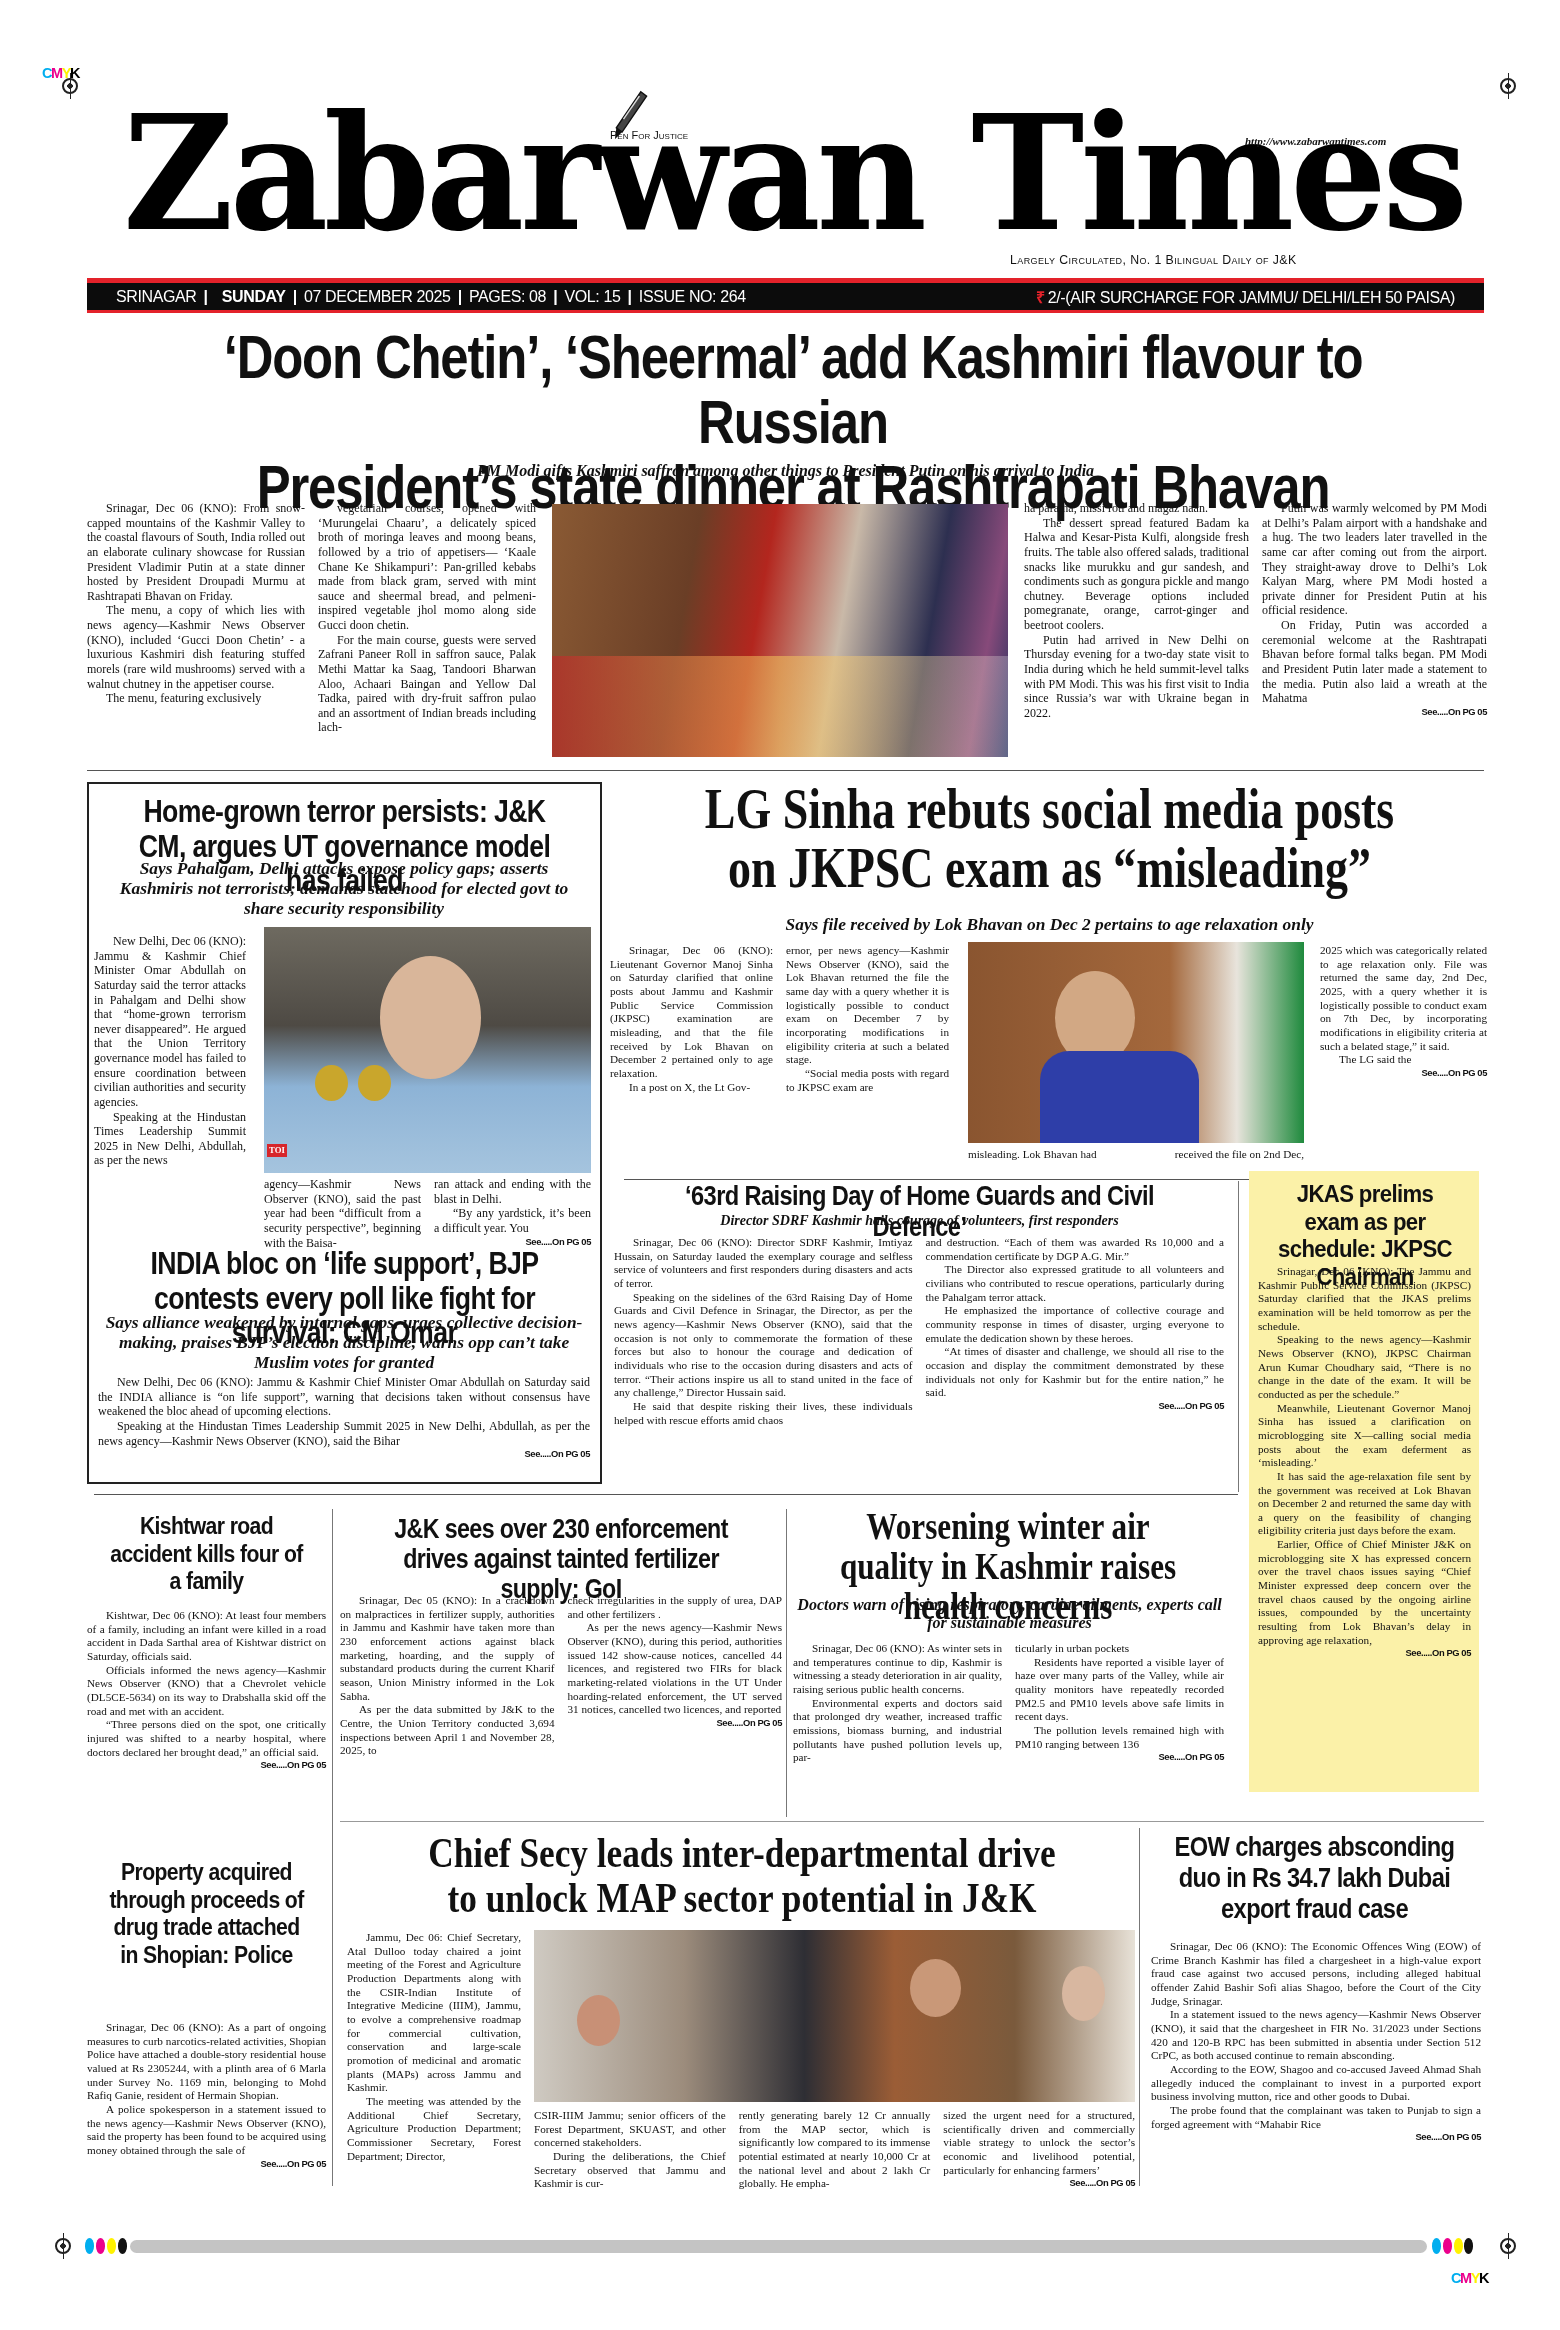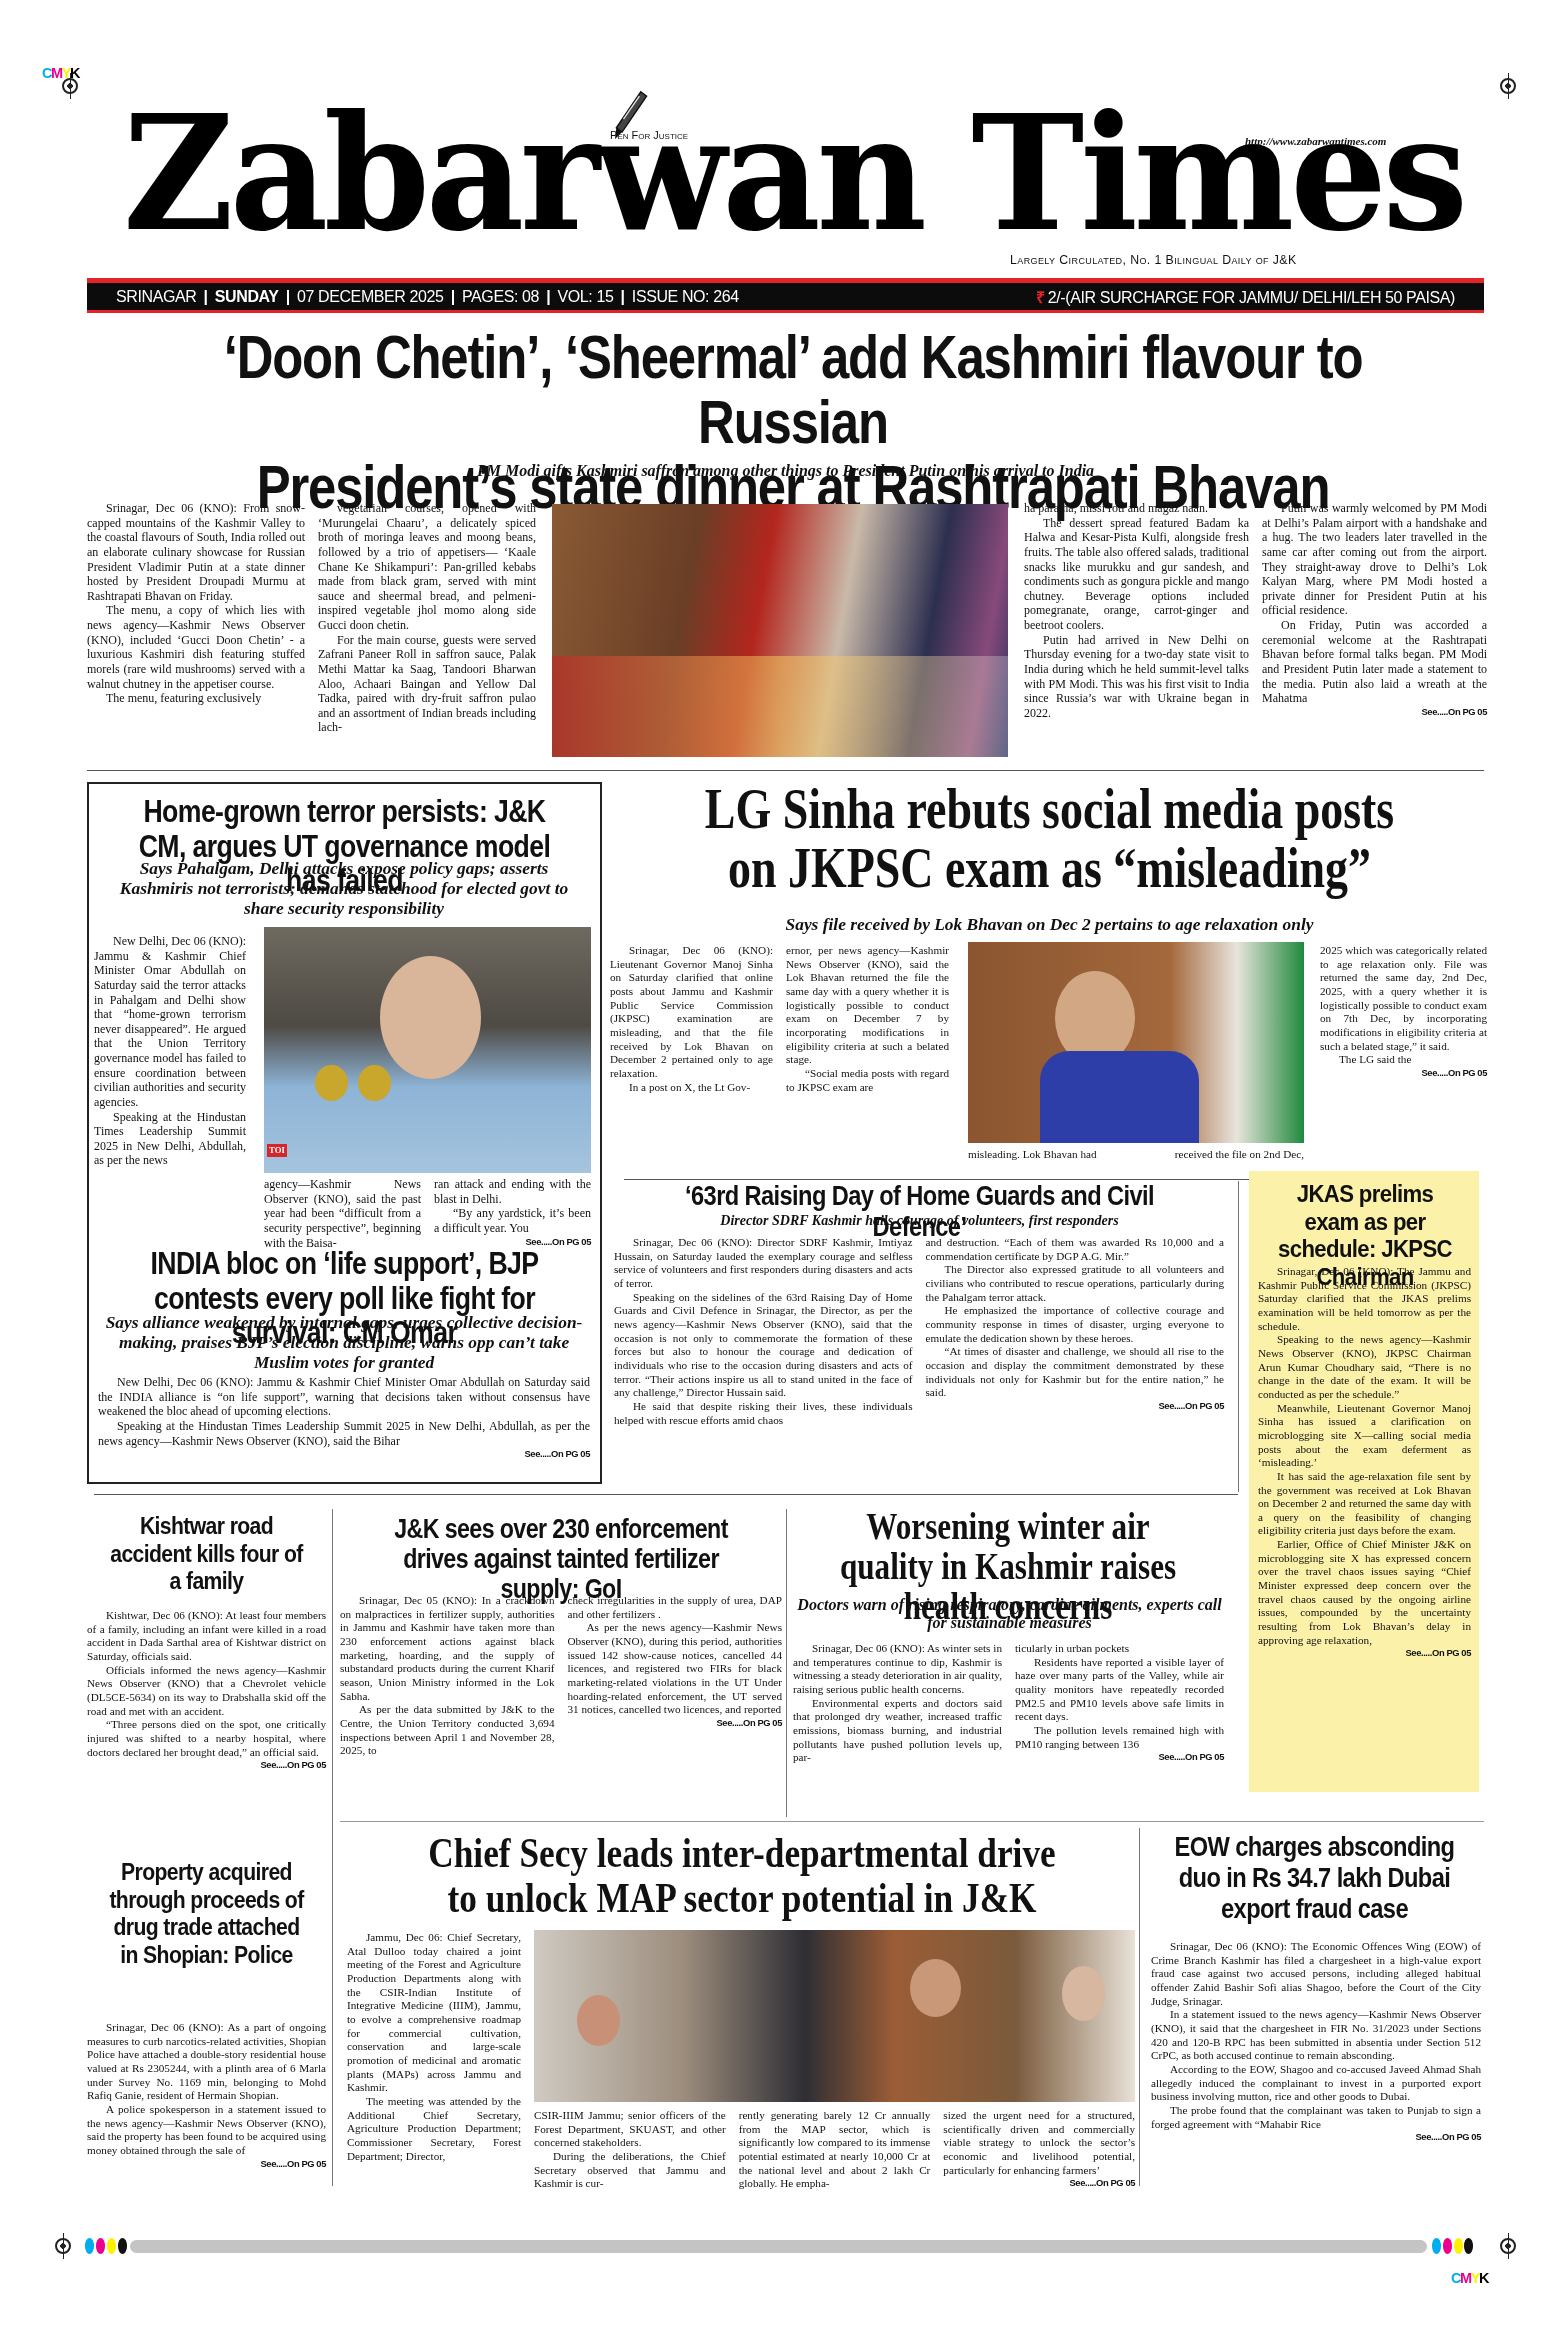--- a/index.html
+++ b/index.html
@@ -15,21 +15,21 @@
 
   
   .mast-title { position: absolute; left: 123px; top: 94px; font-family: "DejaVu Serif", serif; font-weight: bold; font-size: 152px; letter-spacing: -4.3px; line-height: 1; transform: scaleY(1.05); transform-origin: top left; color: #000; }
   .pen-icon { position: absolute; left: 612px; top: 90px; width: 36px; height: 51px; }
   .pen-motto { position: absolute; left: 610px; top: 129px; font-family: "Liberation Sans", sans-serif; font-size: 11px; font-variant: small-caps; }
   .mast-url { position: absolute; left: 1245px; top: 135px; font-family: "Liberation Serif", serif; font-style: italic; font-weight: bold; font-size: 11px; }
   .mast-tagline { position: absolute; left: 1010px; top: 253px; font-family: "Liberation Sans", sans-serif; font-size: 12.3px; font-variant: small-caps; letter-spacing: 0.4px; }
 
   .dateline-bar { position: absolute; left: 87px; top: 278px; width: 1397px; height: 35px; background: #0c0c0c; border-top: 5px solid #e3222a; border-bottom: 3.6px solid #e3222a; display: flex; align-items: center; padding: 0 29px; font-family: "Liberation Sans", sans-serif; font-size: 16px; color: #fff; letter-spacing: -0.4px; }
   .dateline-bar .sep { margin: 0 7.2px; font-weight: bold; }
-  .dateline-bar .bold { font-weight: bold; }
+  .dateline-bar .bold { font-weight: bold; margin-left: 7px; }
   .dateline-bar .price { margin-left: auto; }
   .dateline-bar .rupee { color: #e3222a; font-weight: bold; margin-right: 2.9px; }
 
   
   .hl-condensed { font-family: "Liberation Sans", sans-serif; font-weight: bold; letter-spacing: -1.4px; transform: scaleX(0.82); transform-origin: center top; line-height: 1.05; text-align: center; }
   .hl-serif { font-family: "Liberation Serif", serif; font-weight: bold; text-align: center; line-height: 1.05; transform: scaleX(0.82); transform-origin: center top; }
   .hl-sans { font-family: "Liberation Sans", sans-serif; font-weight: bold; text-align: center; line-height: 1.12; letter-spacing: -0.7px; }
   .deck { font-family: "Liberation Serif", serif; font-style: italic; font-weight: bold; text-align: center; line-height: 1.15; }
 
   

